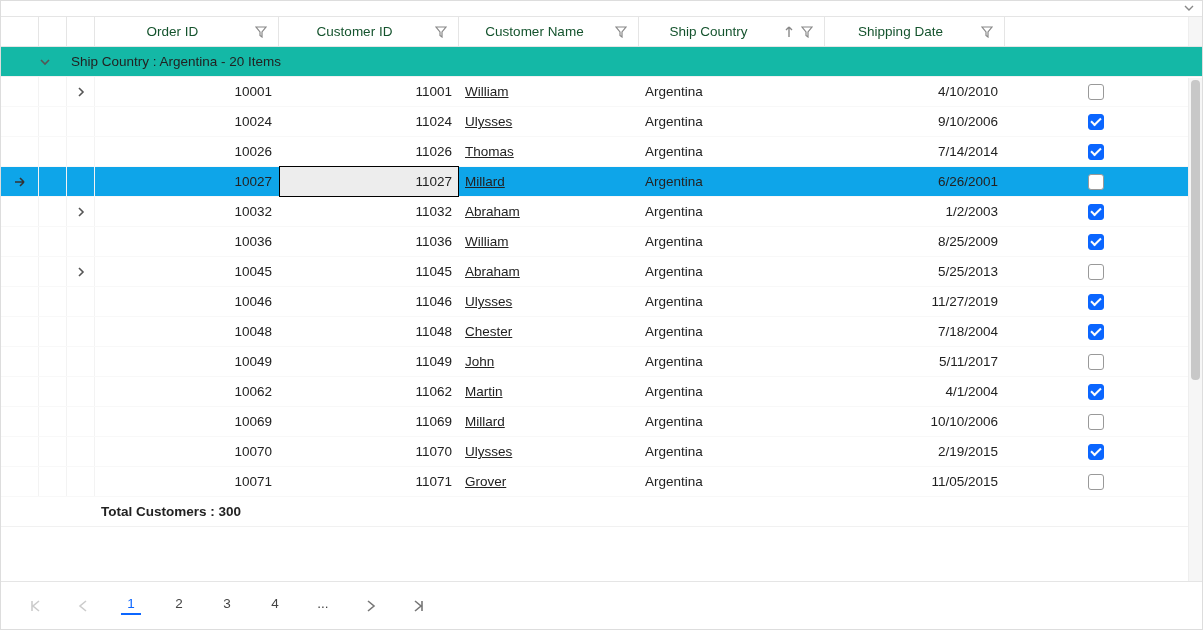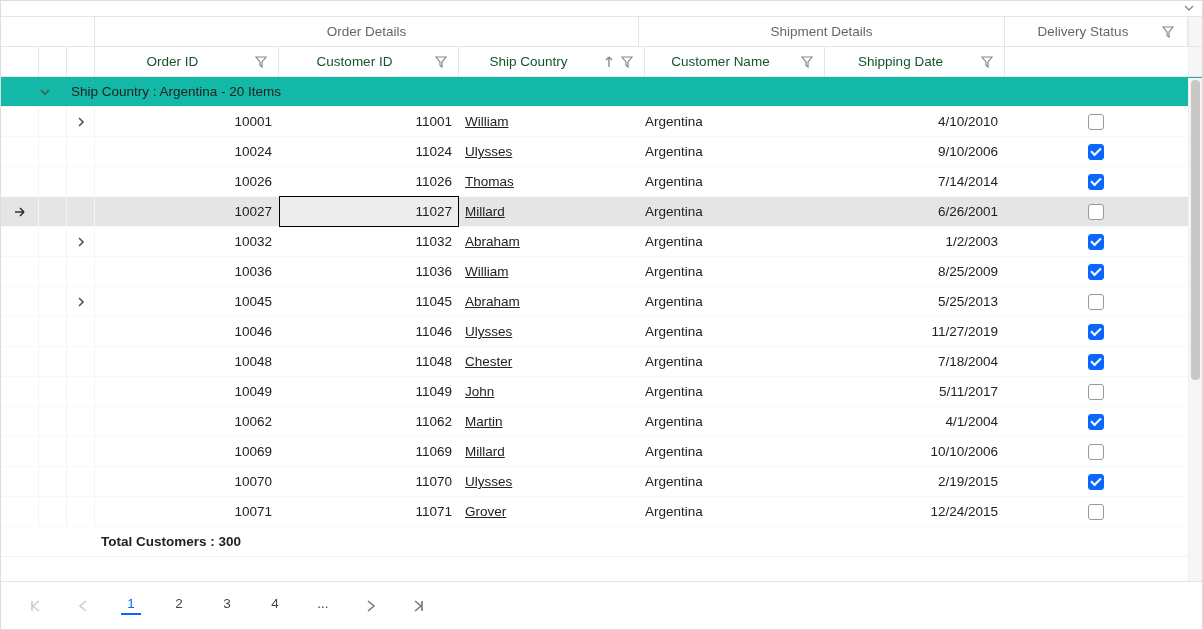--- a/index.html
+++ b/index.html
@@ -91,21 +91,21 @@
   }
   .group-row .group-gutter { flex:0 0 38px; border-right:1px solid #f5f5f5; }
   .group-row .group-caret { width:28px; text-align:center; color:#555; font-size:12px; }
   .group-row .group-text { padding-left:4px; color:#222; }
   .data-row {
     display:flex;
     height: 30px;
     align-items:stretch;
     border-bottom:1px solid #f8f8f8;
   }
-  .data-row.selected { background:#e5e5e5; }
+  .data-row.selected { background:#0ea5e9; }
   .data-row .cell {
     display:flex; align-items:center;
     border-right:1px solid transparent;
   }
   .cell.gut { flex:0 0 38px; border-right:1px solid #f3f3f3; justify-content:center; color:#555; }
   .cell.gut2 { flex:0 0 28px; border-right:1px solid #f3f3f3; justify-content:center; color:#555; }
   .cell.gut3 { flex:0 0 28px; border-right:1px solid #f3f3f3; justify-content:center; color:#555; font-size:12px;}
   .cell.orderid { flex:0 0 184px; justify-content:flex-end; padding-right:6px; }
   .cell.custid  { flex:0 0 180px; justify-content:flex-end; padding-right:6px; }
   .cell.custname{ flex:0 0 180px; padding-left:6px;text-decoration:underline; }
@@ -176,55 +176,47 @@
 <div class="grid-container">
 
   <div class="top-bar">
     <span class="caret">
       <svg width="10" height="10" viewBox="0 0 10 10">
           <path d="M1 3 L5 7 L9 3" stroke="#888" stroke-width="1.4" fill="none"></path>
         </svg>
     </span>
   </div>
 
-  <div class="group-header">
-    <div class="seg seg-lead"></div>
-    <div class="seg seg-order">
-      <span>Order Details</span>
-    </div>
-    <div class="seg seg-ship">
-      <span>Shipment Details</span>
-    </div>
-    <div class="seg seg-delivery" style="justify-content:space-between; padding:0 12px 0 0;">
-      <span style="flex:1; text-align:center;">Delivery Status</span>
-      <span class="filter-icon">
-        <svg width="12" height="12" viewBox="0 0 12 12">
-            <path d="M1 1 H11 L7 6 V11 L5 9.5 V6 Z" fill="none" stroke="#888" stroke-width="1.2"></path>
-          </svg>
-      </span>
-    </div>
-    <div class="col-scroll"></div>
-  </div>
 
   <div class="sub-header">
     <div class="col-gutter"></div>
     <div class="col-gutter2"></div>
     <div class="col-gutter3"></div>
     <div class="hcell col-orderid">
       <span class="label">Order ID</span>
       <span class="icons">
         <span class="filter-icon">
           <svg width="12" height="12" viewBox="0 0 12 12">
               <path d="M1 1 H11 L7 6 V11 L5 9.5 V6 Z" fill="none" stroke="#888" stroke-width="1.2"></path>
             </svg>
         </span>
       </span>
     </div>
     <div class="hcell col-custid">
       <span class="label">Customer ID</span>
+      <span class="icons">
+        <span class="filter-icon">
+          <svg width="12" height="12" viewBox="0 0 12 12">
+              <path d="M1 1 H11 L7 6 V11 L5 9.5 V6 Z" fill="none" stroke="#888" stroke-width="1.2"></path>
+            </svg>
+        </span>
+      </span>
+    </div>
+    <div class="hcell col-custname">
+      <span class="label">Customer Name</span>
       <span class="icons">
         <span class="filter-icon">
           <svg width="12" height="12" viewBox="0 0 12 12">
               <path d="M1 1 H11 L7 6 V11 L5 9.5 V6 Z" fill="none" stroke="#888" stroke-width="1.2"></path>
             </svg>
         </span>
       </span>
     </div>
     <div class="hcell col-shipcountry">
       <span class="label">Ship Country</span>
@@ -234,30 +226,20 @@
               <path d="M5 1 L5 11 M5 1 L2 4 M5 1 L8 4" stroke="#888" stroke-width="1.4" fill="none"></path>
             </svg>
         </span>
         <span class="filter-icon">
           <svg width="12" height="12" viewBox="0 0 12 12">
               <path d="M1 1 H11 L7 6 V11 L5 9.5 V6 Z" fill="none" stroke="#888" stroke-width="1.2"></path>
             </svg>
         </span>
       </span>
     </div>
-    <div class="hcell col-custname">
-      <span class="label">Customer Name</span>
-      <span class="icons">
-        <span class="filter-icon">
-          <svg width="12" height="12" viewBox="0 0 12 12">
-              <path d="M1 1 H11 L7 6 V11 L5 9.5 V6 Z" fill="none" stroke="#888" stroke-width="1.2"></path>
-            </svg>
-        </span>
-      </span>
-    </div>
     <div class="hcell col-shipdate">
       <span class="label">Shipping Date</span>
       <span class="icons">
         <span class="filter-icon">
           <svg width="12" height="12" viewBox="0 0 12 12">
               <path d="M1 1 H11 L7 6 V11 L5 9.5 V6 Z" fill="none" stroke="#888" stroke-width="1.2"></path>
             </svg>
         </span>
       </span>
     </div>
@@ -485,21 +467,21 @@
           <div class="cell scrollg"></div>
         </div>
         <div class="data-row">
           <div class="cell gut"></div>
           <div class="cell gut2"></div>
           <div class="cell gut3"></div>
           <div class="cell orderid">10071</div>
           <div class="cell custid">11071</div>
           <div class="cell custname">Grover</div>
           <div class="cell shipc">Argentina</div>
-          <div class="cell shipd">12/24/2015</div>
+          <div class="cell shipd">11/05/2015</div>
           <div class="cell deliv">
             <span class="chk"></span>
           </div>
           <div class="cell scrollg"></div>
         </div>
       </div>
 
     <div class="summary-row">
       <div class="gut"></div>
       <div class="pad"></div>

